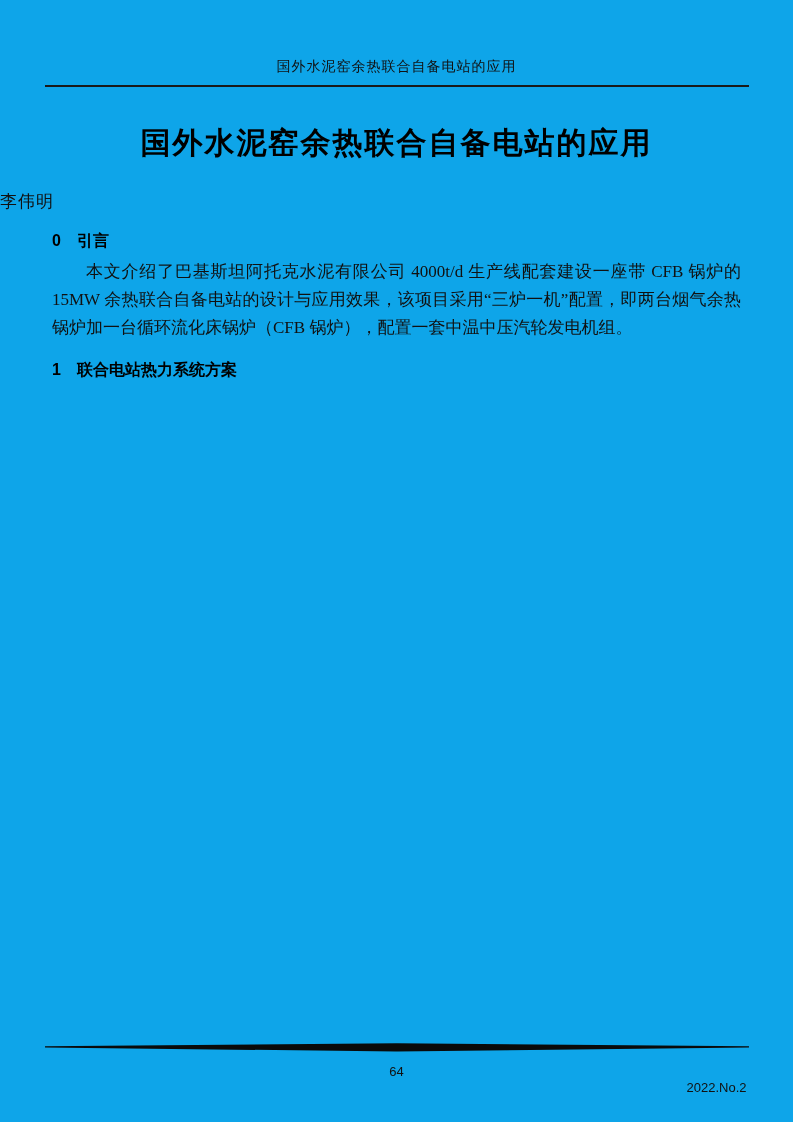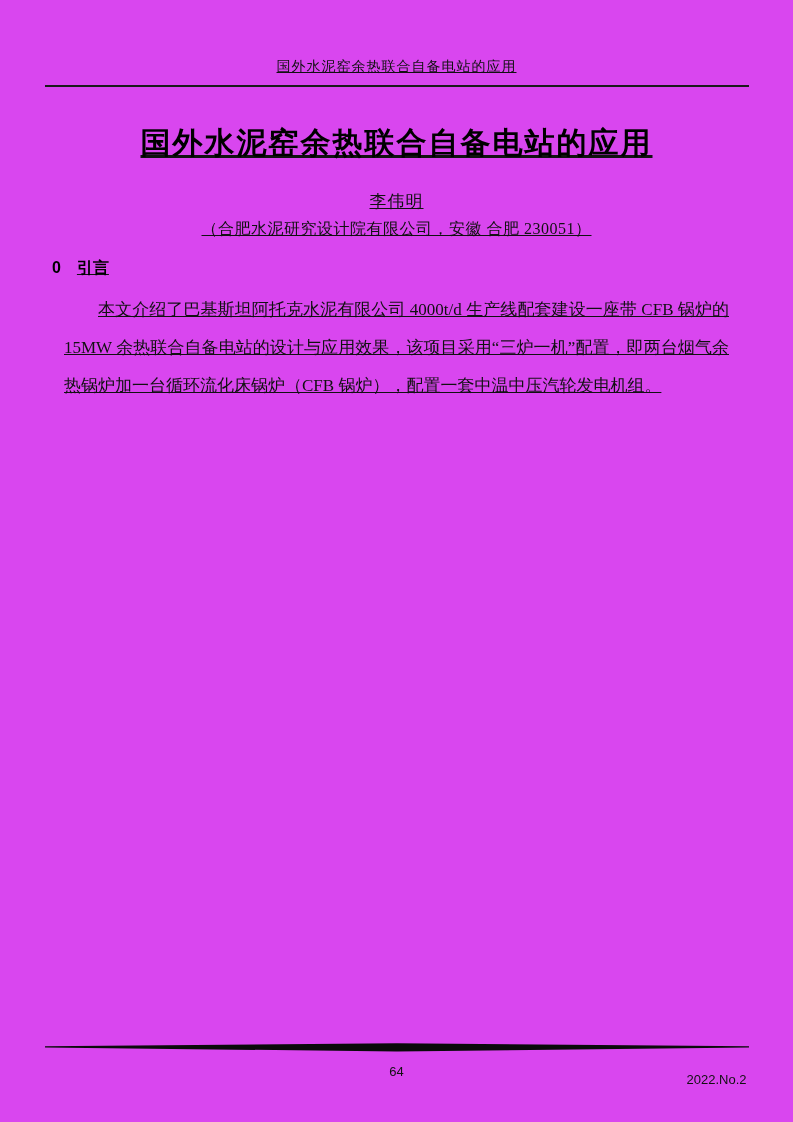--- a/index.html
+++ b/index.html
@@ -1,26 +1,25 @@
 <!DOCTYPE html>
 <html><head>
 <meta charset="utf-8">
 <style>
   html, body { margin: 0; padding: 0; background: #e8e8e8; }
   .page {
     position: relative;
     width: 793px;
     height: 1122px;
     margin: 0 auto;
-    background: #d946ef;
+    background: #0ea5e9;
     color: #111111;
     font-family: "Liberation Serif", "DejaVu Serif", serif;
     overflow: hidden;
     box-sizing: border-box;
-    text-decoration: underline;
   }
   .running-head {
     padding-top: 58px;
     text-align: center;
     font-size: 14px;
     letter-spacing: 1px;
     color: #111111;
   }
   .head-rule {
     width: 704px;
@@ -33,44 +32,43 @@
     margin: 36px 56px 0 56px;
     text-align: center;
     font-family: "Liberation Sans", "DejaVu Sans", sans-serif;
     font-size: 30px;
     font-weight: bold;
     letter-spacing: 2px;
     color: #000000;
   }
   .author {
     margin-top: 26px;
-    text-align: center;
     font-size: 17px;
     letter-spacing: 1px;
   }
   .affiliation {
     margin-top: 6px;
     text-align: center;
     font-size: 16px;
     letter-spacing: 0.5px;
   }
   .body-col { margin: 0 52px; }
   .section-heading {
     margin-top: 18px;
     margin-bottom: 6px;
     font-family: "Liberation Sans", "DejaVu Sans", sans-serif;
     font-size: 16px;
     font-weight: bold;
     color: #000000;
   }
   .section-heading .sec-num { display: inline-block; margin-right: 16px; }
   .para {
-    margin: 12px;
+    margin: 0;
     font-size: 17px;
-    line-height: 38px;
+    line-height: 28px;
     text-align: justify;
     text-indent: 2em;
     color: #111111;
   }
   .footer {
     position: absolute;
     left: 0;
     bottom: 38px;
     width: 100%;
   }
@@ -90,47 +88,49 @@
   }
   .page-number {
     position: absolute;
     left: 0;
     right: 0;
     text-align: center;
   }
   .issue-number {
     position: absolute;
     right: 2px;
-    top: 8px;
+    top: 16px;
   }
 </style>
 </head>
 <body>
 
 <div class="page">
 
   <div class="running-head">国外水泥窑余热联合自备电站的应用</div>
 
   <hr class="head-rule">
 
   <h1 class="doc-title">国外水泥窑余热联合自备电站的应用</h1>
 
   <div class="author">李伟明</div>
 
-  <div class="affiliation">（合肥水泥研究设计院有限公司，安徽 合肥 230051）</div>
 
   <div class="body-col">
 
     <div class="section-heading">
       <span class="sec-num">0</span><span>引言</span>
     </div>
 
     <p class="para">本文介绍了巴基斯坦阿托克水泥有限公司 4000t/d 生产线配套建设一座带 CFB 锅炉的 15MW 余热联合自备电站的设计与应用效果，该项目采用“三炉一机”配置，即两台烟气余热锅炉加一台循环流化床锅炉（CFB 锅炉），配置一套中温中压汽轮发电机组。</p>
 
 
+    <div class="section-heading">
+      <span class="sec-num">1</span><span>联合电站热力系统方案</span>
+    </div>
 
 
 
 
   </div>
 
   <div class="footer">
     <div class="footer-rule-wrap">
       <svg width="704" height="9" viewBox="0 0 704 9" xmlns="http://www.w3.org/2000/svg" aria-hidden="true">
         <polygon points="0,3.2 352,0.2 704,3.2 704,4.6 352,8.4 0,4.6" fill="#0a0a0a"></polygon>

